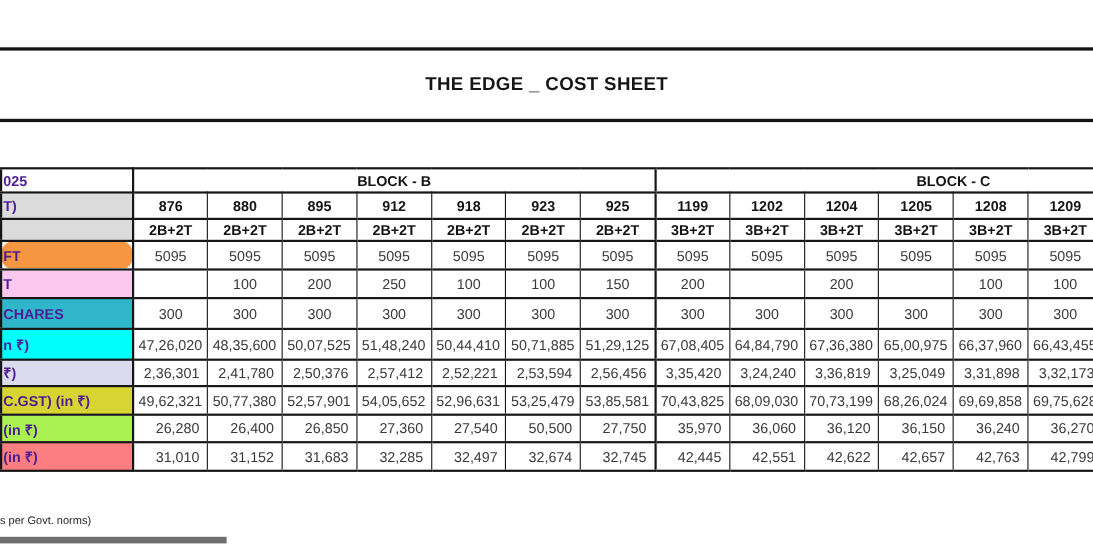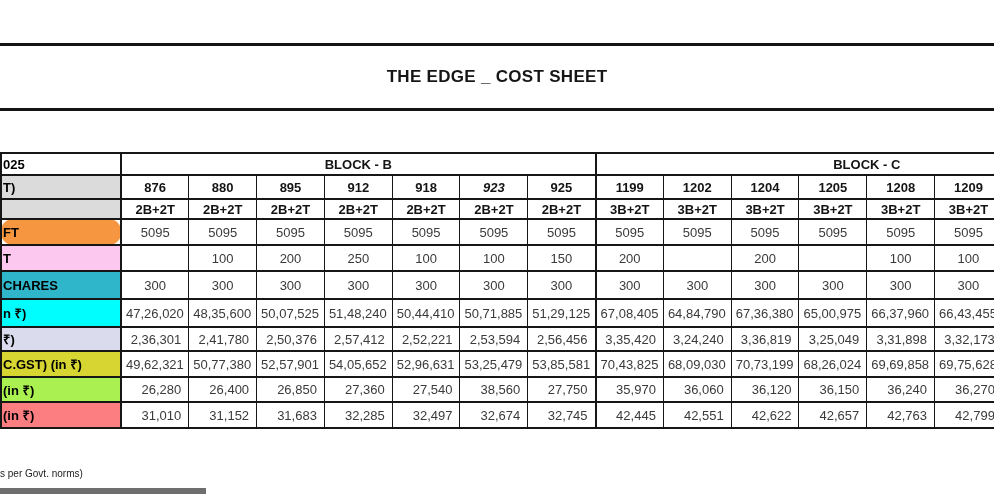--- a/index.html
+++ b/index.html
@@ -27,21 +27,21 @@
   }
   td {
     border:1px solid #161616;
     border-top-width:2px; border-bottom-width:2px;
     font-size:13px; color:#3a3a3a;
     overflow:hidden; white-space:nowrap;
     box-sizing:border-box; padding:0 4px;
   }
   td.hdr { font-weight:bold; color:#141414; text-align:center; }
   td.label-cell {
-    text-align:left; font-weight:bold; color:#000000;
+    text-align:left; font-weight:bold; color:#4c1d95;
     border-right-width:2px; padding:0 2px 0 1px;
   }
   td.gray { background:#DBDBDB; }
   td.blocksep { border-left-width:2px; }
   td.num-r { text-align:right; padding-right:7px; }
   td.num-c { text-align:center; }
   .footnote {
     position:absolute; top:468px; left:0; font-size:10px; color:#222222;
   }
   .footnote-bar {
@@ -64,21 +64,21 @@
           <td class="hdr" colspan="7">BLOCK - B</td>
           <td class="hdr blocksep" colspan="8">BLOCK - C</td>
         </tr>
         <tr style="height: 24px;">
           <td class="label-cell gray">T)</td>
           <td class="hdr" style="width: 69px;">876</td>
           <td class="hdr" style="width: 69px;">880</td>
           <td class="hdr" style="width: 69px;">895</td>
           <td class="hdr" style="width: 69px;">912</td>
           <td class="hdr" style="width: 69px;">918</td>
-          <td class="hdr" style="width: 69px; font-style: italic;">923</td>
+          <td class="hdr" style="width: 69px;">923</td>
           <td class="hdr" style="width: 69px;">925</td>
           <td class="hdr blocksep" style="width: 67px; text-align: center;">1199</td>
           <td class="hdr" style="width: 67px;">1202</td>
           <td class="hdr" style="width: 67px;">1204</td>
           <td class="hdr" style="width: 67px;">1205</td>
           <td class="hdr" style="width: 67px;">1208</td>
           <td class="hdr" style="width: 67px;">1209</td>
         </tr>
         <tr style="height: 20px;">
           <td class="label-cell gray"></td>
@@ -192,21 +192,21 @@
           <td class="num-r">69,69,858</td>
           <td class="num-r">69,75,628</td>
         </tr>
         <tr style="height: 25px;">
           <td class="label-cell" style="background: rgb(169, 240, 80);">(in ₹)</td>
           <td class="num-r">26,280</td>
           <td class="num-r">26,400</td>
           <td class="num-r">26,850</td>
           <td class="num-r">27,360</td>
           <td class="num-r">27,540</td>
-          <td class="num-r">38,560</td>
+          <td class="num-r">50,500</td>
           <td class="num-r">27,750</td>
           <td class="num-r blocksep">35,970</td>
           <td class="num-r">36,060</td>
           <td class="num-r">36,120</td>
           <td class="num-r">36,150</td>
           <td class="num-r">36,240</td>
           <td class="num-r">36,270</td>
         </tr>
         <tr style="height: 26px;">
           <td class="label-cell" style="background: rgb(252, 126, 128);">(in ₹)</td>

